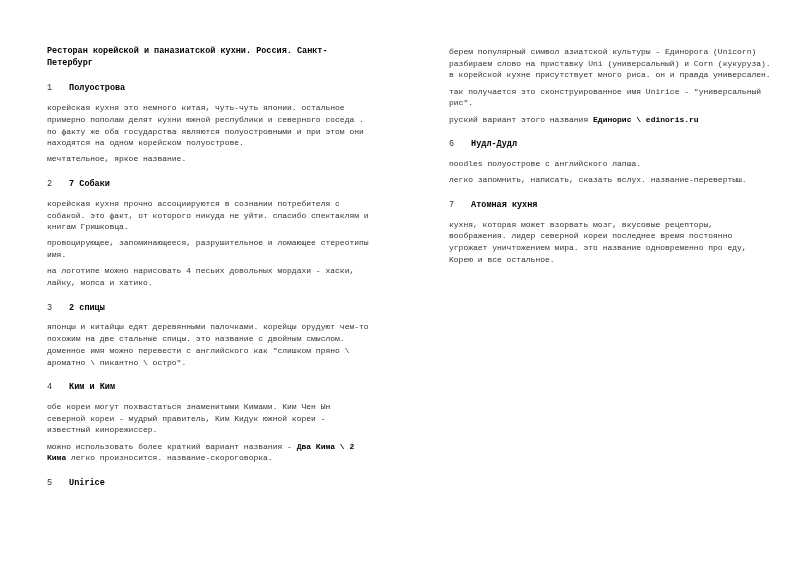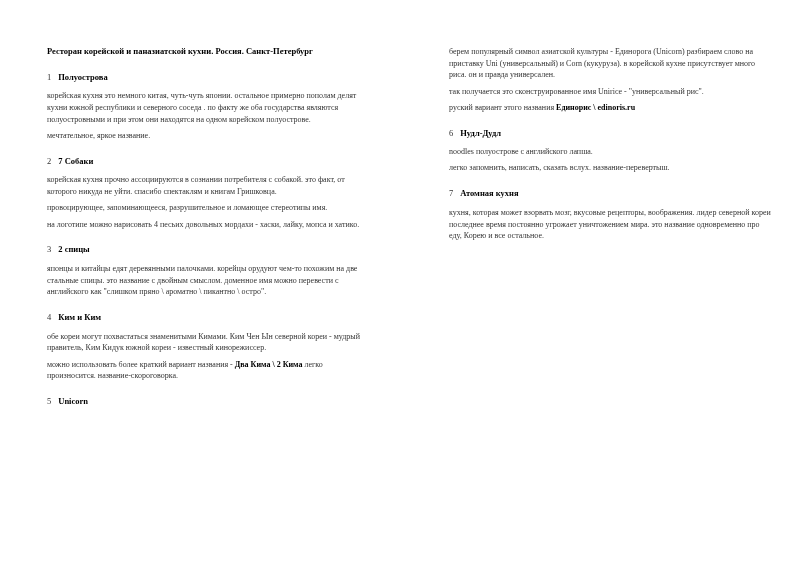--- a/index.html
+++ b/index.html
@@ -8,21 +8,21 @@
     background: #ffffff;
   }
   .page {
     position: relative;
     width: 800px;
     height: 565px;
     background: #ffffff;
     box-sizing: border-box;
     padding: 46px 16px 0 47px;
     display: flex;
-    font-family: Liberation Serif, serif;
+    font-family: Liberation Mono, monospace;
     font-size: 8px;
     line-height: 11.7px;
     color: #333333;
     overflow: hidden;
   }
   .col-left  { width: 322px; margin-right: 80px; flex: 0 0 auto; }
   .col-right { width: 322px; flex: 0 0 auto; }
 
   .doc-title {
     margin: 0;
@@ -34,21 +34,21 @@
   .sec-h {
     margin: 14px 0 7px 0;
     font-size: 8.5px;
     line-height: 11.7px;
     font-weight: normal;
     color: #333333;
   }
   .sec-title {
     font-weight: bold;
     color: #000000;
-    margin-left: 7px;
+    margin-left: 17px;
   }
   p {
     margin: 0 0 4.5px 0;
   }
   strong {
     color: #000000;
     font-weight: bold;
     margin-top: 27px;
   }
 </style>
@@ -79,21 +79,21 @@
       <p>японцы и китайцы едят деревянными палочками. корейцы орудуют чем-то похожим на две стальные спицы. это название с двойным смыслом. доменное имя можно перевести с английского как "слишком пряно \ ароматно \ пикантно \ остро".</p>
     </div>
 
     <div>
       <h2 class="sec-h"><span class="sec-num">4</span><span class="sec-title">Ким и Ким</span></h2>
       <p>обе кореи могут похвастаться знаменитыми Кимами. Ким Чен Ын северной кореи - мудрый правитель, Ким Кидук южной кореи - известный кинорежиссер.</p>
       <p><span>можно использовать более краткий вариант названия - </span><strong>Два Кима \ 2 Кима</strong><span> легко произносится. название-скороговорка.</span></p>
     </div>
 
     <div>
-      <h2 class="sec-h"><span class="sec-num">5</span><span class="sec-title">Unicorn</span></h2>
+      <h2 class="sec-h"><span class="sec-num">5</span><span class="sec-title">Unirice</span></h2>
     </div>
 
   </div>
 
   <div class="col-right">
 
     <div>
       <p>берем популярный символ азиатской культуры - Единорога (Unicorn) разбираем слово на приставку Uni (универсальный) и Corn (кукуруза). в корейской кухне присутствует много риса. он и правда универсален.</p>
       <p>так получается это сконструированное имя Unirice - "универсальный рис".</p>
       <p><span>руский вариант этого названия </span><strong>Единорис \ edinoris.ru</strong></p>

